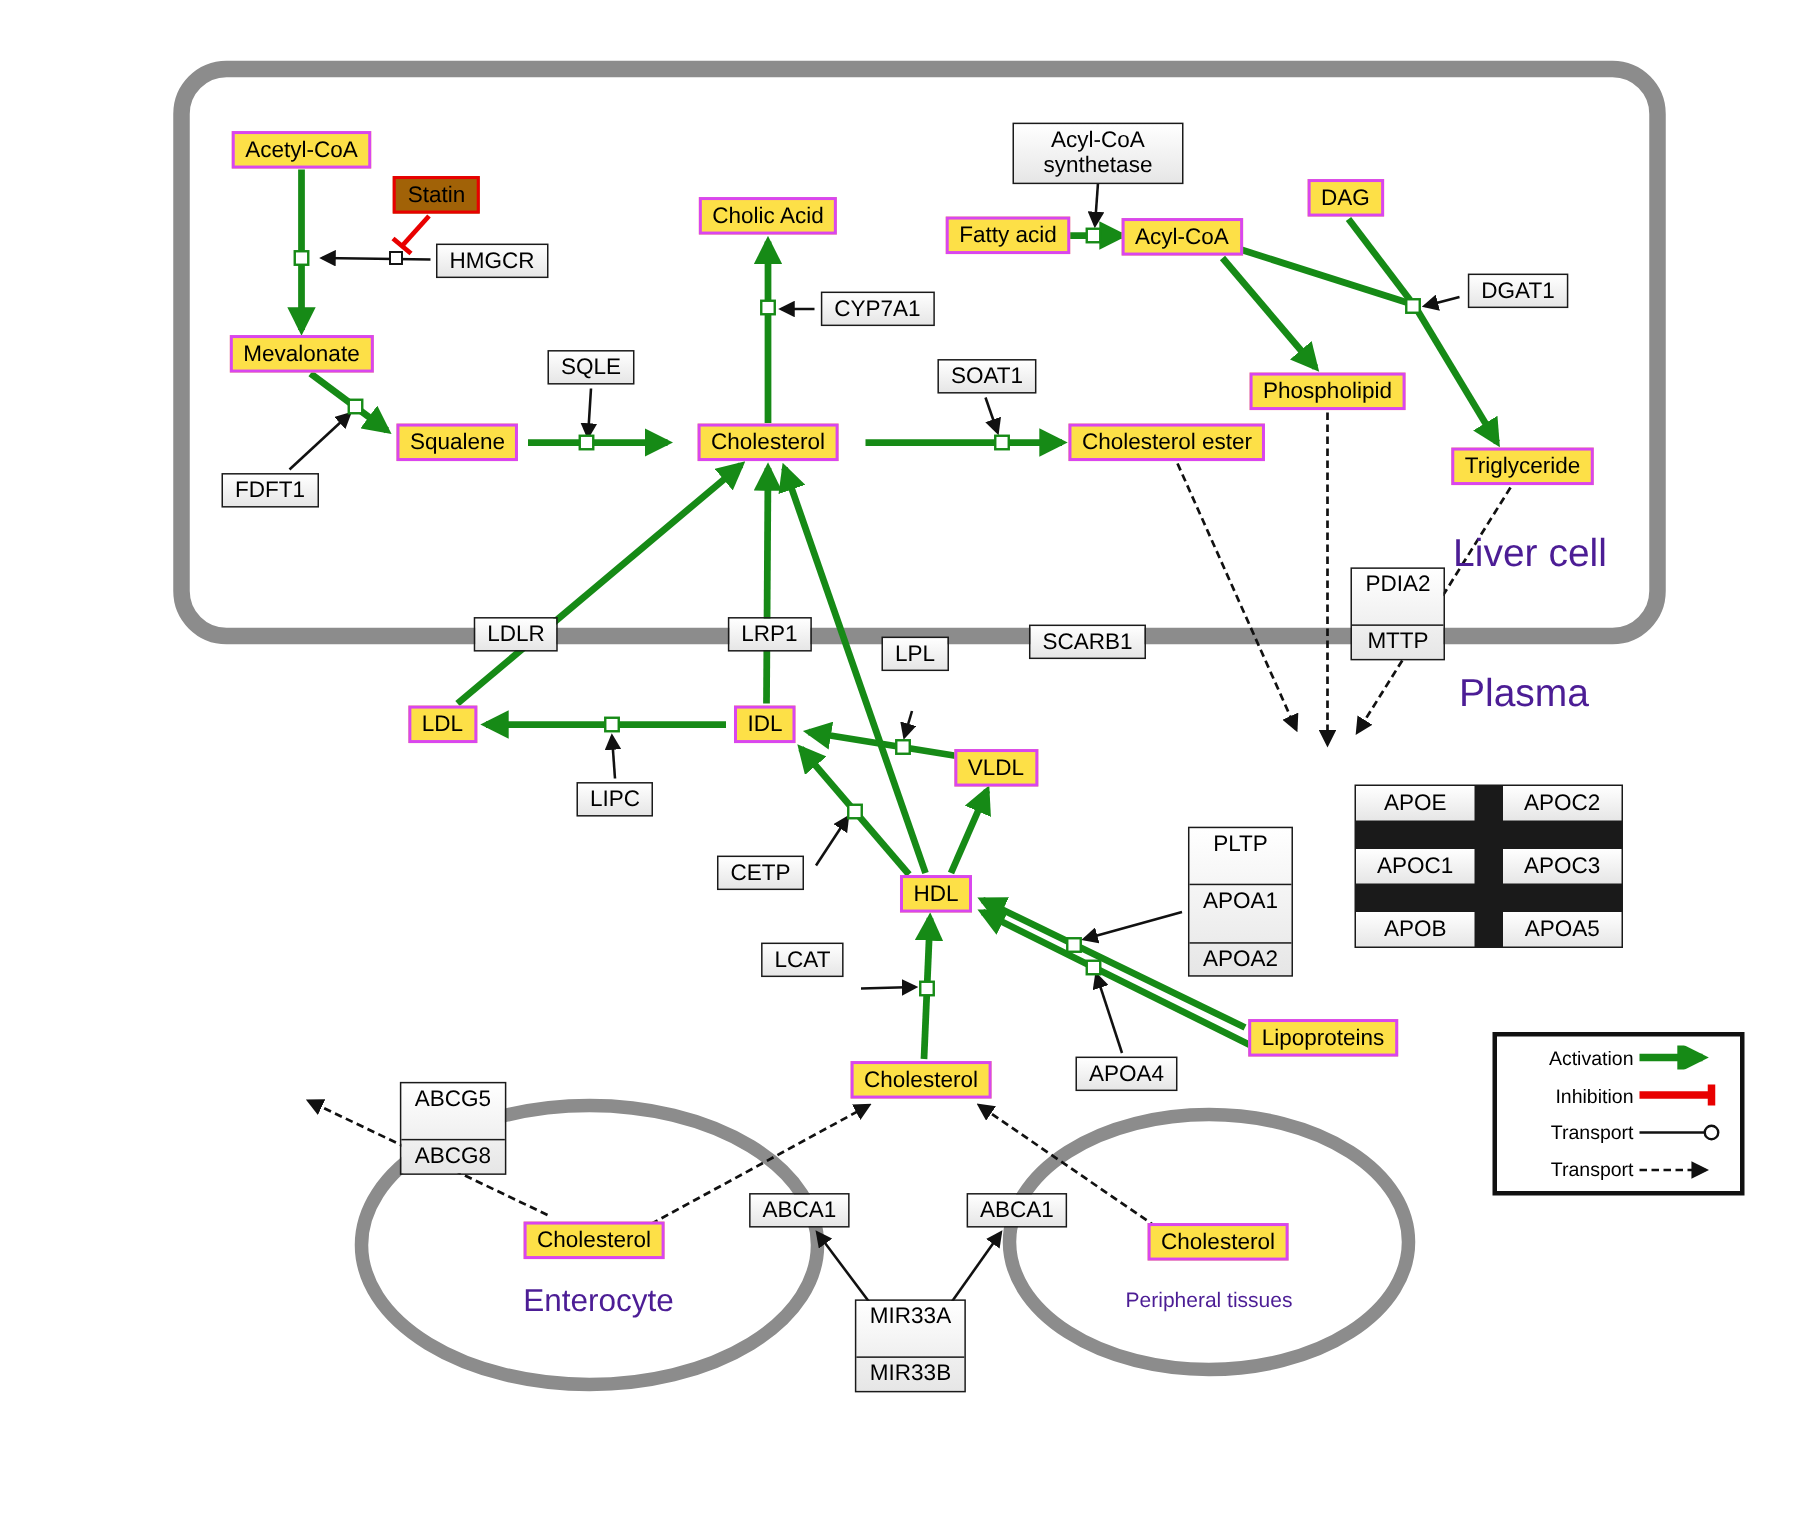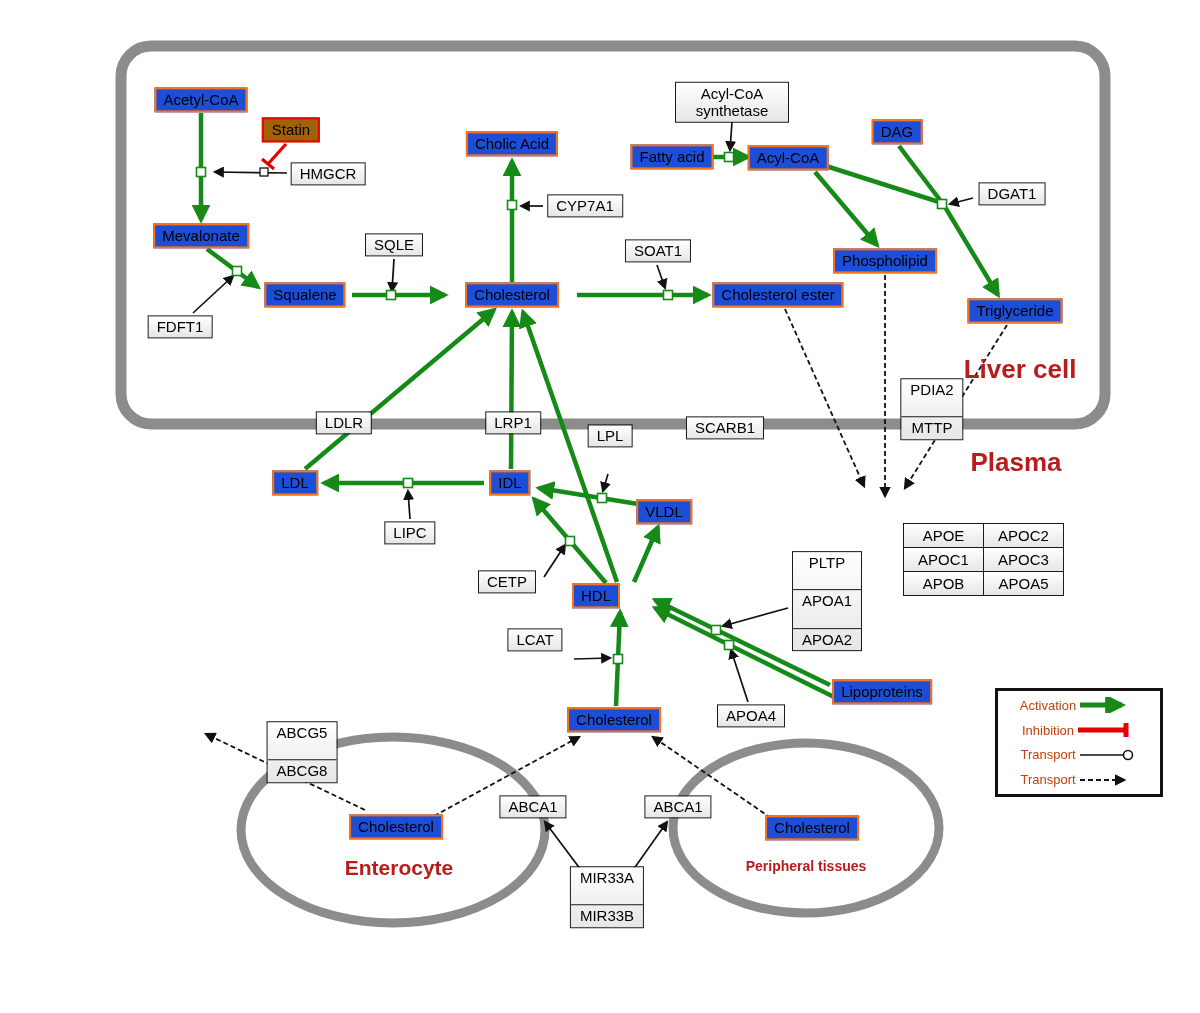--- a/index.html
+++ b/index.html
@@ -1,32 +1,32 @@
 <!DOCTYPE html>
 <html><head>
 <meta charset="utf-8">
 <style>
   html,body{margin:0;padding:0;background:#fff;font-family:"Liberation Sans",sans-serif;}
   #canvas{position:relative;width:1200px;height:1013px;background:#fff;overflow:hidden;}
   #edges{position:absolute;left:0;top:0;}
   .node{position:absolute;transform:translate(-50%,-50%);white-space:nowrap;text-align:center;
         font-size:15px;line-height:1.15;color:#000;z-index:2;}
-  .m{background:#1d4ed8;border:2px solid #f97316;padding:2px 7px;}
+  .m{background:#fde047;border:2px solid #d946ef;padding:2px 7px;}
   .gene{background:linear-gradient(#ffffff,#e6e6e6);border:1px solid #1a1a1a;padding:2px 8px;}
   .redbox{border:2px solid #e80000;background:#a16207;}
   .stack{padding:0;}
   .stack .row{padding:2px 9px;}
   .stack .row + .row{border-top:1px solid #1a1a1a;margin-top:16px;}
   .wrap{white-space:normal;width:104px;padding:2px 4px;}
-  .complabel{position:absolute;transform:translate(-50%,-50%);color:#b91c1c;font-weight:bold;z-index:3;white-space:nowrap;}
-  .apotable{position:absolute;display:grid;grid-template-columns:79px 79px;background:#1a1a1a;gap:1px;padding:1px;z-index:2;}
+  .complabel{position:absolute;transform:translate(-50%,-50%);color:#4c1d95;font-weight:normal;z-index:3;white-space:nowrap;}
+  .apotable{position:absolute;display:grid;grid-template-columns:79px 79px;background:#1a1a1a;gap:19px;padding:1px;z-index:2;}
   .apotable .cell{background:linear-gradient(#ffffff,#e6e6e6);text-align:center;font-size:15px;padding:3px 0;color:#000;}
   .legend{position:absolute;left:995px;top:688px;width:162px;height:99px;border:3px solid #111;background:#fff;z-index:2;
           display:flex;flex-direction:column;justify-content:space-around;padding:2px 0;}
-  .lrow{display:flex;align-items:center;justify-content:center;padding:0 9px;font-size:13px;color:#c2410c;}
+  .lrow{display:flex;align-items:center;justify-content:flex-end;padding:0 9px;font-size:13px;color:#000000;}
   .lrow svg{flex:0 0 auto;}
 </style>
 </head>
 <body>
 
 <div id="canvas">
 
   <svg id="edges" width="1200" height="1013" viewBox="0 0 1200 1013">
     <defs>
       <marker id="mg" viewBox="0 0 10 10" markerWidth="4.2" markerHeight="4.2" refX="8" refY="5" orient="auto" markerUnits="strokeWidth">
@@ -125,21 +125,21 @@
   <div class="node m" style="left:512px;top:144px">Cholic Acid</div>
   <div class="node m" style="left:672px;top:157px">Fatty acid</div>
   <div class="node m" style="left:788px;top:158px">Acyl-CoA</div>
   <div class="node m" style="left:897px;top:132px">DAG</div>
   <div class="node m" style="left:885px;top:261px">Phospholipid</div>
   <div class="node m" style="left:778px;top:295px">Cholesterol ester</div>
   <div class="node m" style="left:1015px;top:311px">Triglyceride</div>
   <div class="node m" style="left:295px;top:483px">LDL</div>
   <div class="node m" style="left:510px;top:483px">IDL</div>
   <div class="node m" style="left:664px;top:512px">VLDL</div>
-  <div class="node m" style="left:596px;top:596px">HDL</div>
+  <div class="node m" style="left:624px;top:596px">HDL</div>
   <div class="node m" style="left:614px;top:720px">Cholesterol</div>
   <div class="node m" style="left:396px;top:827px">Cholesterol</div>
   <div class="node m" style="left:812px;top:828px">Cholesterol</div>
   <div class="node m" style="left:882px;top:692px">Lipoproteins</div>
 
   <div class="node gene redbox" style="left:291px;top:130px">Statin</div>
   <div class="node gene" style="left:328px;top:174px">HMGCR</div>
   <div class="node gene" style="left:394px;top:245px">SQLE</div>
   <div class="node gene" style="left:180px;top:327px">FDFT1</div>
   <div class="node gene" style="left:585px;top:206px">CYP7A1</div>

